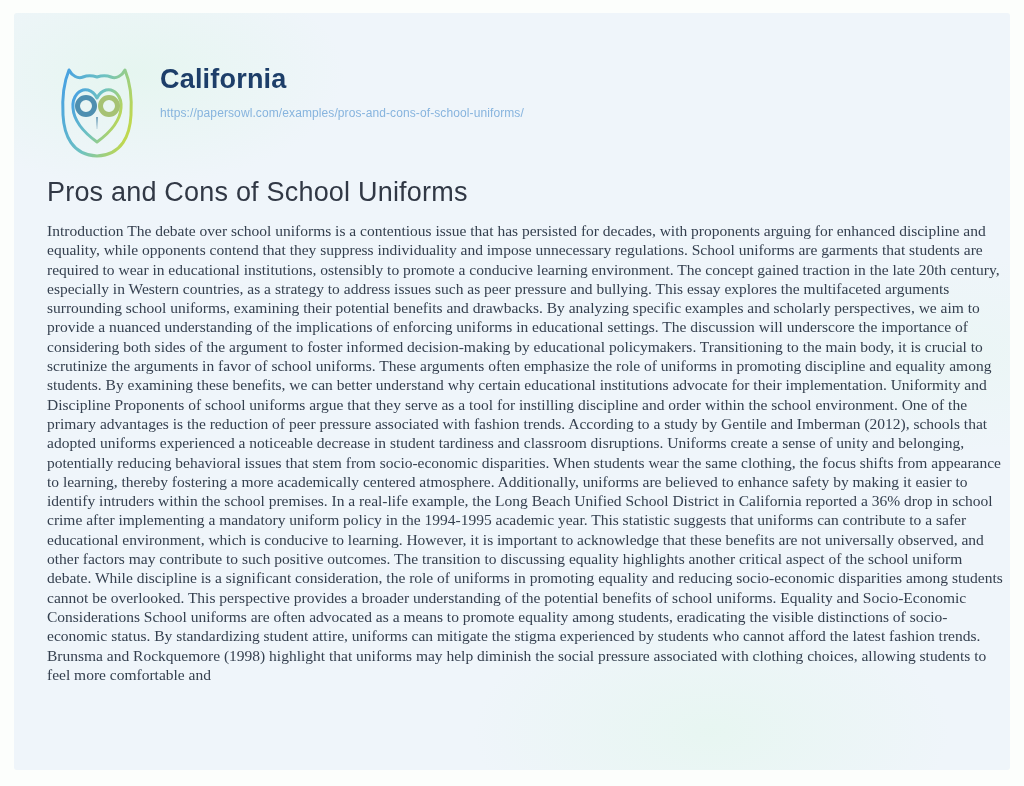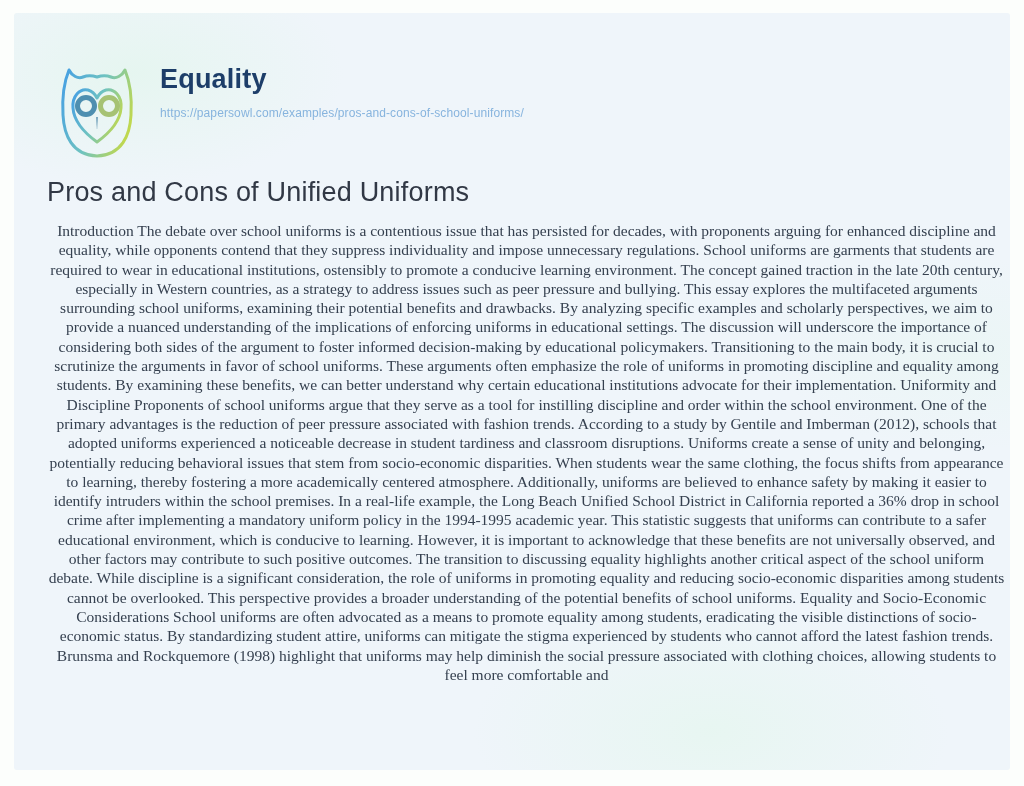--- a/index.html
+++ b/index.html
@@ -57,21 +57,21 @@
     font-weight: 400;
     color: #313845;
     letter-spacing: 0.2px;
   }
   .article-body {
     margin: 13px 4px 0 33px;
     font-family: "Liberation Serif", serif;
     font-size: 15.5px;
     line-height: 19.3px;
     color: #35404f;
-    text-align: center;
+    text-align: left;
   }
 </style>
 </head>
 <body>
 
 <div class="card">
 
   <div class="header">
 
     <span class="logo">
@@ -99,22 +99,22 @@
                  C 47 34, 50 31, 54 30
                  C 62 28, 70 36, 69 48
                  C 68 63, 56 74, 45 82 Z" fill="none" stroke="url(#owlgrad)" stroke-width="3" stroke-linejoin="round"></path>
         <circle cx="34" cy="46" r="8.5" fill="none" stroke="#4e8fb0" stroke-width="5"></circle>
         <circle cx="57" cy="46" r="8.5" fill="none" stroke="#a6c274" stroke-width="5"></circle>
         <path d="M 44 57 L 46 57 L 45.2 69 L 44.8 69 Z" fill="#7ba8c0"></path>
       </svg>
     </span>
 
     <div class="brand-block">
-      <div class="brand-name">Equality</div>
+      <div class="brand-name">California</div>
       <div class="brand-url">https://papersowl.com/examples/pros-and-cons-of-school-uniforms/</div>
     </div>
   </div>
 
-  <div class="article-title">Pros and Cons of Unified Uniforms</div>
+  <div class="article-title">Pros and Cons of School Uniforms</div>
 
   <div class="article-body">Introduction The debate over school uniforms is a contentious issue that has persisted for decades, with proponents arguing for enhanced discipline and equality, while opponents contend that they suppress individuality and impose unnecessary regulations. School uniforms are garments that students are required to wear in educational institutions, ostensibly to promote a conducive learning environment. The concept gained traction in the late 20th century, especially in Western countries, as a strategy to address issues such as peer pressure and bullying. This essay explores the multifaceted arguments surrounding school uniforms, examining their potential benefits and drawbacks. By analyzing specific examples and scholarly perspectives, we aim to provide a nuanced understanding of the implications of enforcing uniforms in educational settings. The discussion will underscore the importance of considering both sides of the argument to foster informed decision-making by educational policymakers. Transitioning to the main body, it is crucial to scrutinize the arguments in favor of school uniforms. These arguments often emphasize the role of uniforms in promoting discipline and equality among students. By examining these benefits, we can better understand why certain educational institutions advocate for their implementation. Uniformity and Discipline Proponents of school uniforms argue that they serve as a tool for instilling discipline and order within the school environment. One of the primary advantages is the reduction of peer pressure associated with fashion trends. According to a study by Gentile and Imberman (2012), schools that adopted uniforms experienced a noticeable decrease in student tardiness and classroom disruptions. Uniforms create a sense of unity and belonging, potentially reducing behavioral issues that stem from socio-economic disparities. When students wear the same clothing, the focus shifts from appearance to learning, thereby fostering a more academically centered atmosphere. Additionally, uniforms are believed to enhance safety by making it easier to identify intruders within the school premises. In a real-life example, the Long Beach Unified School District in California reported a 36% drop in school crime after implementing a mandatory uniform policy in the 1994-1995 academic year. This statistic suggests that uniforms can contribute to a safer educational environment, which is conducive to learning. However, it is important to acknowledge that these benefits are not universally observed, and other factors may contribute to such positive outcomes. The transition to discussing equality highlights another critical aspect of the school uniform debate. While discipline is a significant consideration, the role of uniforms in promoting equality and reducing socio-economic disparities among students cannot be overlooked. This perspective provides a broader understanding of the potential benefits of school uniforms. Equality and Socio-Economic Considerations School uniforms are often advocated as a means to promote equality among students, eradicating the visible distinctions of socio-economic status. By standardizing student attire, uniforms can mitigate the stigma experienced by students who cannot afford the latest fashion trends. Brunsma and Rockquemore (1998) highlight that uniforms may help diminish the social pressure associated with clothing choices, allowing students to feel more comfortable and</div>
 
 </div>
 
 </body></html>

